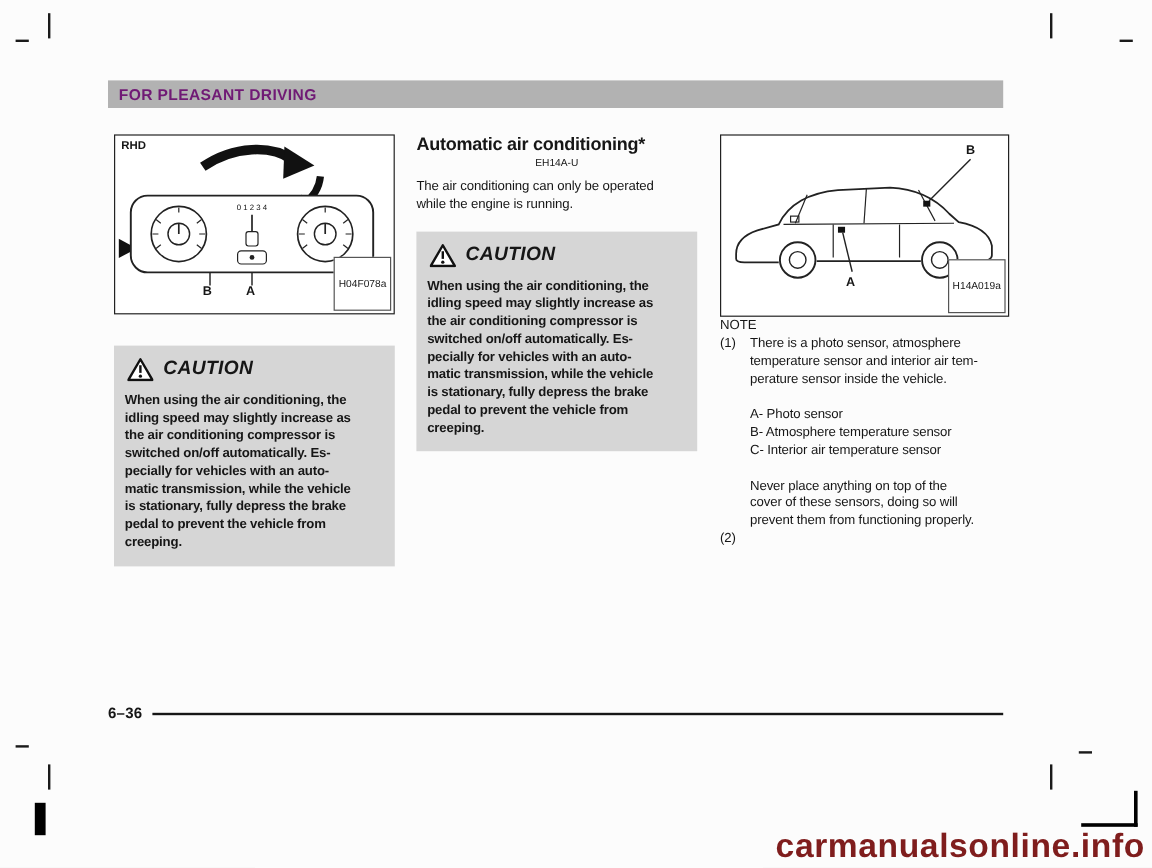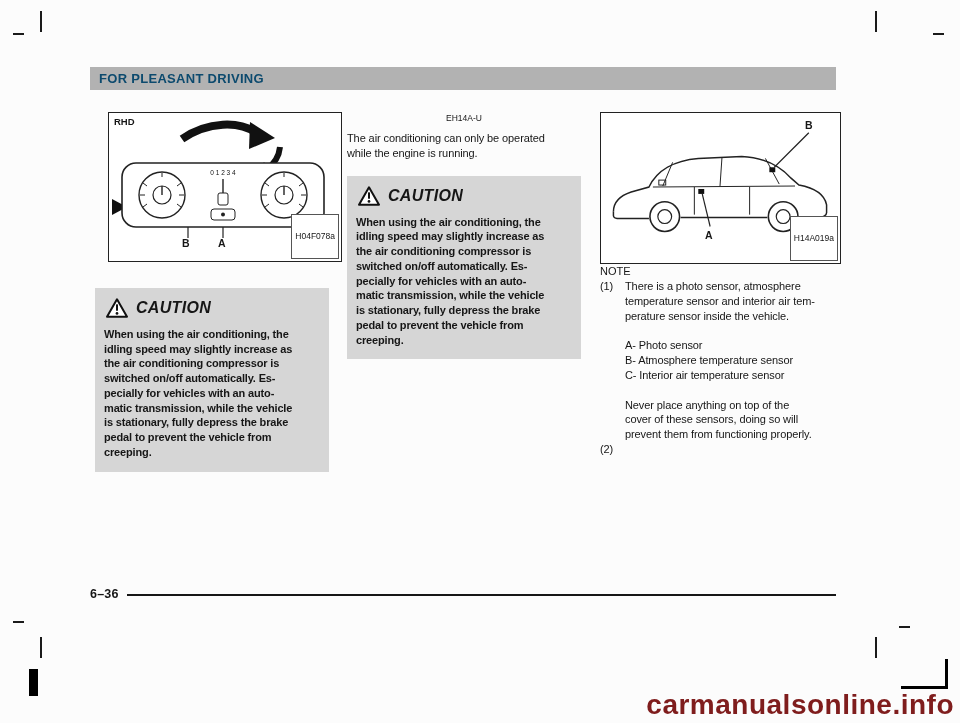--- a/index.html
+++ b/index.html
@@ -5,29 +5,29 @@
 <style>
   html,body{margin:0;padding:0;}
   body{background:#e9e9e9;}
   .page{
     position:relative;width:960px;height:723px;margin:0 auto;
     background:#fcfcfc;overflow:hidden;
     font-family:"Liberation Sans","DejaVu Sans",sans-serif;color:#161616;
   }
   
   .header-bar{position:absolute;left:90px;top:67px;width:746px;height:23px;background:#b2b2b2;}
-  .header-bar span{display:block;font-size:13px;font-weight:bold;line-height:23px;padding-left:9px;letter-spacing:.3px;color:#0c4a6e;}
+  .header-bar span{display:block;font-size:13px;font-weight:bold;line-height:23px;padding-left:9px;letter-spacing:.3px;color:#701a75;}
   
   .col{position:absolute;top:112px;}
   .col-left{left:95px;width:234px;}
   .col-mid{left:347px;width:234px;}
   .col-right{left:600px;width:243px;}
   
   .figure{position:relative;border:1.5px solid #222;background:#fff;box-sizing:border-box;}
-  .figure-left{width:234px;height:150px;margin-left:13px;}
+  .figure-left{width:234px;height:150px;}
   .figure-right{width:241px;height:152px;}
   .figure svg{position:absolute;left:0;top:0;width:100%;height:100%;}
   .fig-corner{position:absolute;left:5px;top:3px;font-size:9.5px;font-weight:bold;z-index:2;}
   .fig-caption{position:absolute;right:2px;bottom:2px;font-size:8.5px;border:1px solid #555;background:#fff;padding:16px 3px;line-height:11px;z-index:2;}
   .fig-letter{position:absolute;font-size:10.5px;font-weight:bold;z-index:2;}
   
   .caution{background:#d6d6d6;box-sizing:border-box;width:100%;padding:9px 8px 12px 9px;}
   .col-left .caution{margin-top:26px;}
   .col-mid .caution{margin-top:15px;}
   .caution-head{display:flex;align-items:center;gap:8px;margin:1px 0 9px 2px;}
@@ -137,20 +137,21 @@
 pecially for vehicles with an auto-
 matic transmission, while the vehicle
 is stationary, fully depress the brake
 pedal to prevent the vehicle from
 creeping.</div>
     </div>
 
   </div>
 
   <div class="col col-mid">
+    <div class="sec-title">Automatic air conditioning*</div>
     <div class="sec-code">EH14A-U</div>
     <div class="sec-intro">The air conditioning can only be operated
 while the engine is running.</div>
 
     <div class="caution">
       <div class="caution-head">
         <svg viewBox="0 0 24 22">
           <path d="M12 1.5 L23 20.5 L1 20.5 Z" fill="#fff" stroke="#111" stroke-width="2.2" stroke-linejoin="round"></path>
           <rect x="10.9" y="7" width="2.2" height="7" fill="#111"></rect>
           <circle cx="12" cy="17" r="1.5" fill="#111"></circle>

